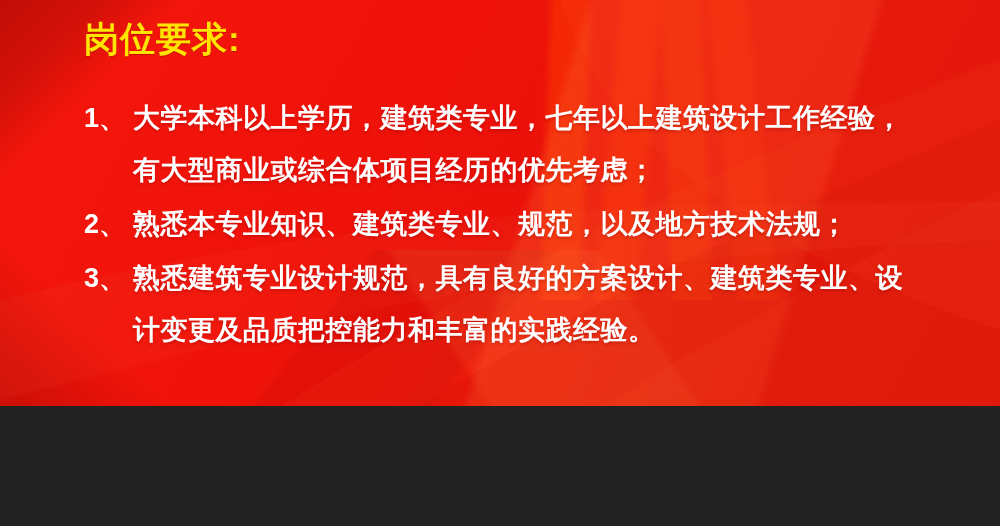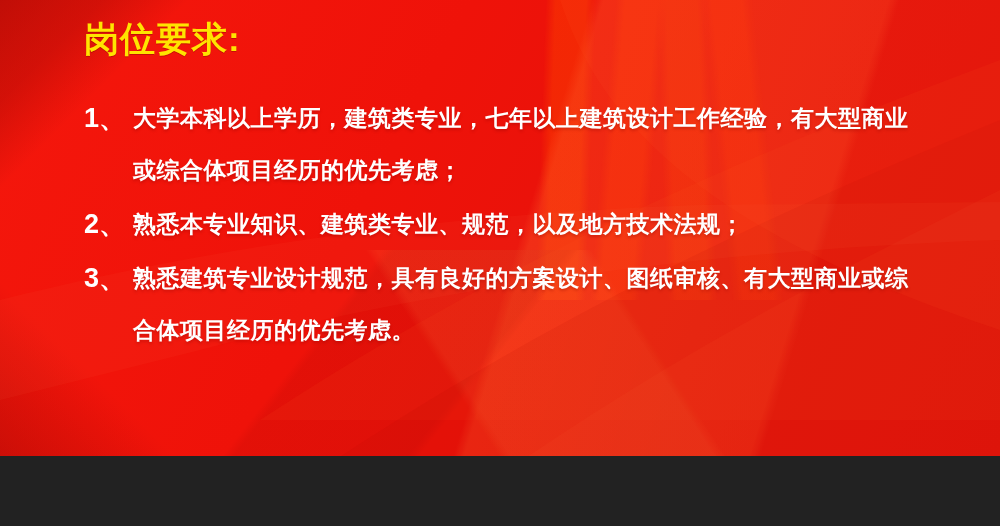--- a/index.html
+++ b/index.html
@@ -4,21 +4,21 @@
 <title>岗位要求</title>
 <style>
   html, body {
     margin: 0;
     padding: 0;
     background: #222;
   }
   #poster {
     position: relative;
     width: 1000px;
-    height: 456px;
+    height: 406px;
     overflow: hidden;
     background: #ee1409;
     font-family: "Liberation Sans", "DejaVu Sans", sans-serif;
   }
 
   
   .bg-layer {
     position: absolute;
     inset: 0;
     pointer-events: none;
@@ -113,21 +113,21 @@
     width: 49px;
     color: #ffffff;
     font-size: 27px;
     font-weight: bold;
     line-height: 52px;
     white-space: nowrap;
   }
   .body {
     flex: 1 1 auto;
     color: #ffffff;
-    font-size: 23px;
+    font-size: 27px;
     font-weight: bold;
     line-height: 52px;
     letter-spacing: .5px;
     text-shadow: 0 2px 3px rgba(130,0,0,.30);
   }
 
   
   .rule {
     position: absolute;
     left: 84px;
@@ -188,21 +188,21 @@
         <span class="body">大学本科以上学历，建筑类专业，七年以上建筑设计工作经验，有大型商业或综合体项目经历的优先考虑；</span>
       </div>
 
       <div class="item">
         <span class="marker">2、</span>
         <span class="body">熟悉本专业知识、建筑类专业、规范，以及地方技术法规；</span>
       </div>
 
       <div class="item">
         <span class="marker">3、</span>
-        <span class="body">熟悉建筑专业设计规范，具有良好的方案设计、图纸审核、有大型商业或综合体项目经历的优先考虑。</span>
+        <span class="body">熟悉建筑专业设计规范，具有良好的方案设计、建筑类专业、设计变更及品质把控能力和丰富的实践经验。</span>
       </div>
 
     </div>
 
     <div class="rule">
       <span class="rule-cap left"></span>
       <span class="rule-dash"></span>
       <span class="rule-cap right"></span>
     </div>
 

